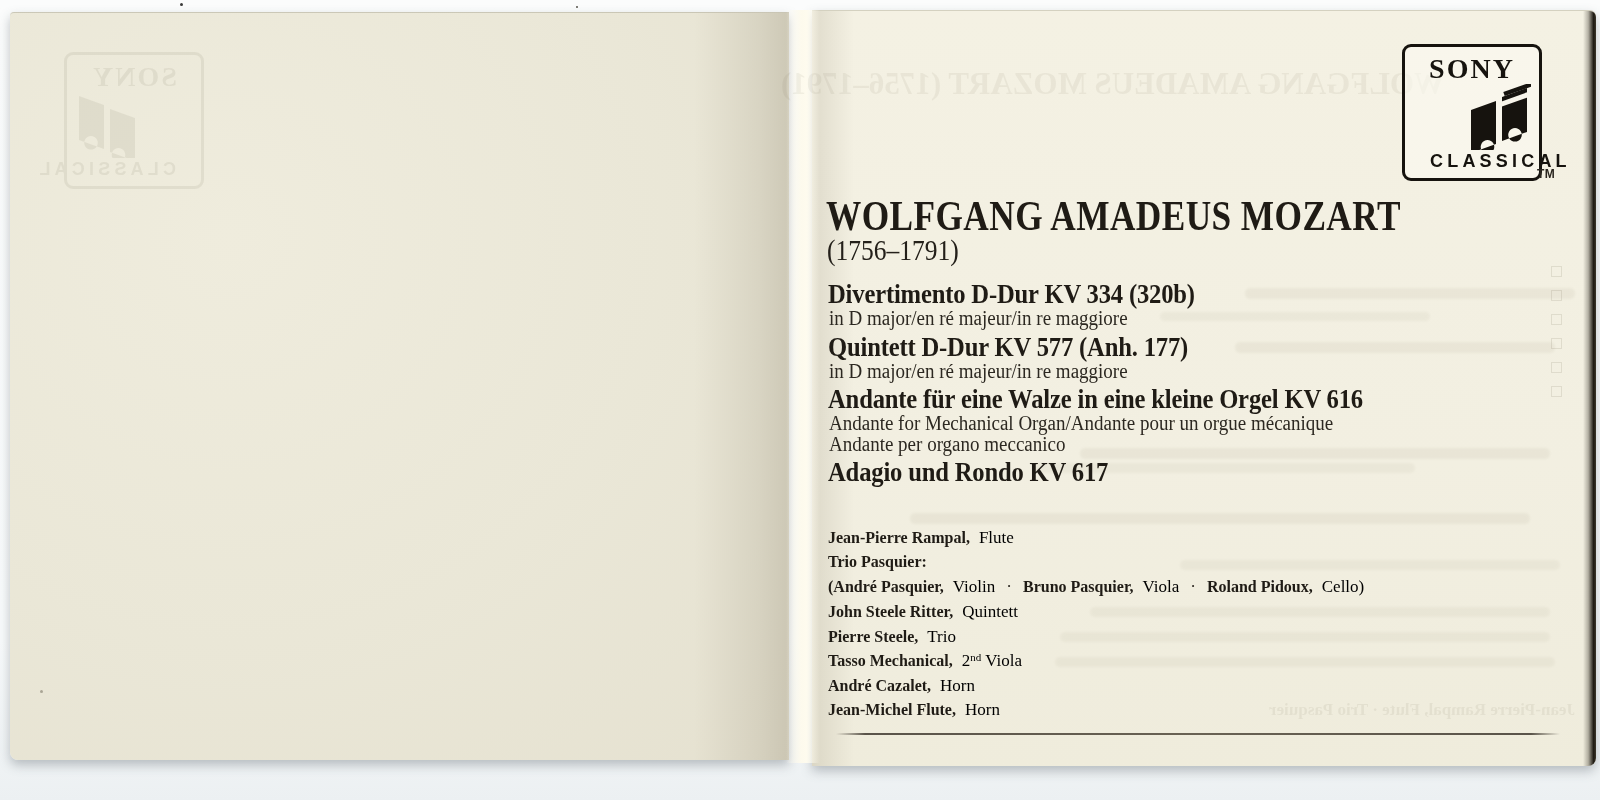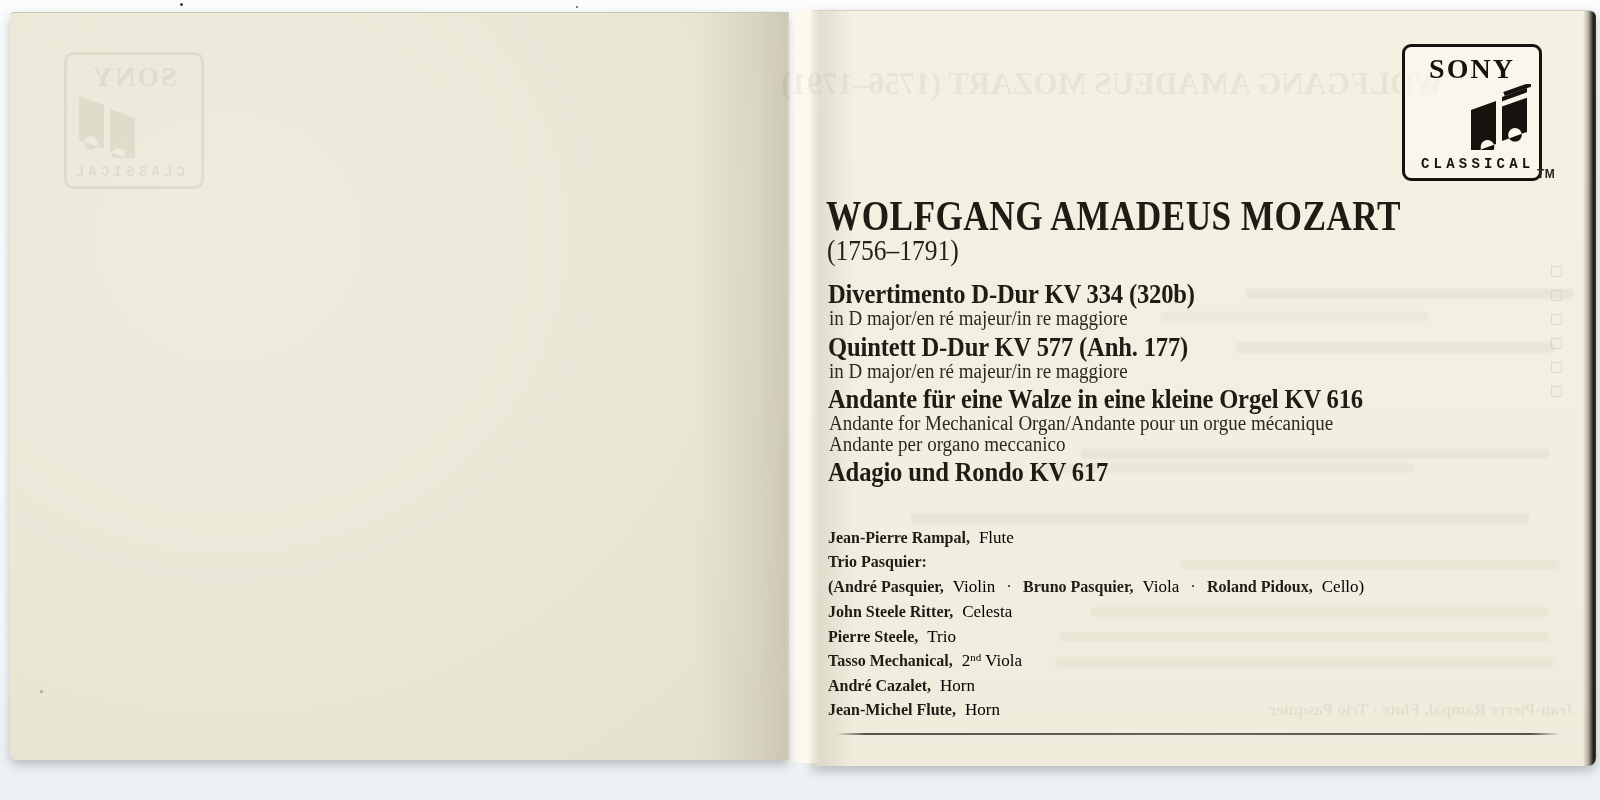--- a/index.html
+++ b/index.html
@@ -29,22 +29,22 @@
   .gutter-highlight{position:absolute;left:786px;top:10px;width:34px;height:753px;pointer-events:none;
     background:linear-gradient(to right,rgba(253,250,236,0),#fdfaed 45%,#fefbee 60%,rgba(253,250,236,0));}
   .leaf-edge-line{position:absolute;left:836px;top:733px;width:724px;height:2px;
     background:linear-gradient(to right,rgba(90,84,72,0),#5a544a 4%,#696254 50%,#5a544a 96%,rgba(90,84,72,0));}
   
   .sony-box{position:absolute;left:1402px;top:44px;width:134px;height:131px;
     border:3.5px solid #16130e;border-radius:9px;background:rgba(252,250,241,.6);}
   .sony-word{position:absolute;top:6px;left:0;right:0;text-align:center;
     font-weight:bold;font-size:28px;letter-spacing:2px;color:#16130e;transform:scaleY(.95);}
   .sony-glyph{position:absolute;right:8px;top:37px;}
-  .sony-classical{position:absolute;bottom:6px;left:16px;font-family:Liberation Mono, monospace;
-    font-size:14px;letter-spacing:4.2px;font-weight:600;color:#16130e;white-space:nowrap;}
+  .sony-classical{position:absolute;bottom:6px;left:25px;font-family:Liberation Sans, sans-serif;
+    font-size:18px;letter-spacing:4.2px;font-weight:600;color:#16130e;white-space:nowrap;}
   .sony-tm{position:absolute;left:1537px;top:167px;font-family:"Liberation Sans",sans-serif;
     font-size:12px;font-weight:bold;color:#2a261f;letter-spacing:.5px;}
   
   .composer{position:absolute;left:826px;top:192px;font-size:42px;font-weight:bold;color:#1f1b15;
     transform:scaleX(.84);transform-origin:0 0;white-space:nowrap;letter-spacing:.5px;}
   .years{position:absolute;left:827px;top:234px;font-size:29px;color:#24201a;
     transform:scaleX(.88);transform-origin:0 0;}
   .work-title{position:absolute;left:828px;font-weight:bold;font-size:26.5px;color:#1f1b15;
     transform:scaleX(.93);transform-origin:0 0;white-space:nowrap;letter-spacing:-.2px;}
   .work-sub{position:absolute;left:829px;font-size:20px;color:#2c2821;
@@ -153,21 +153,21 @@
     <span class="pinst">Violin</span>
     <span class="psep">·</span>
     <span class="pname">Bruno Pasquier,</span>
     <span class="pinst">Viola</span>
     <span class="psep">·</span>
     <span class="pname">Roland Pidoux,</span>
     <span class="pinst">Cello)</span>
   </div>
   <div class="perf-row">
     <span class="pname">John Steele Ritter,</span>
-    <span class="pinst">Celesta</span>
+    <span class="pinst">Quintett</span>
   </div>
   <div class="perf-row">
     <span class="pname">Pierre Steele,</span>
     <span class="pinst">Trio</span>
   </div>
   <div class="perf-row">
     <span class="pname">Tasso Mechanical,</span>
     <span class="pinst"><span>2</span><sup>nd</sup> <span>Viola</span></span>
   </div>
   <div class="perf-row">

